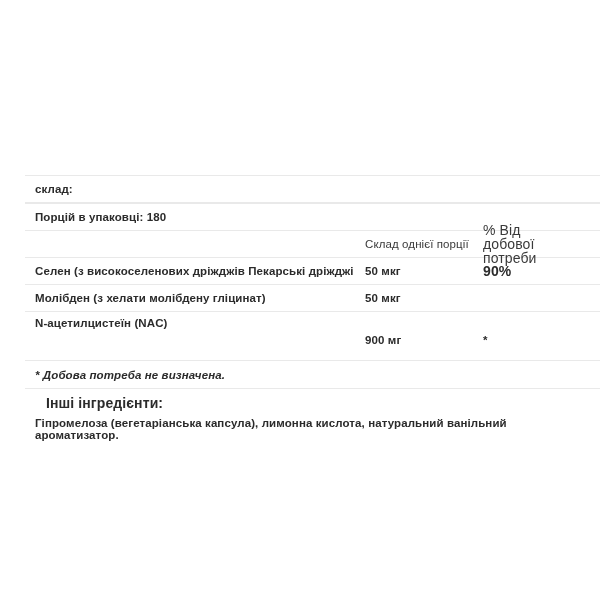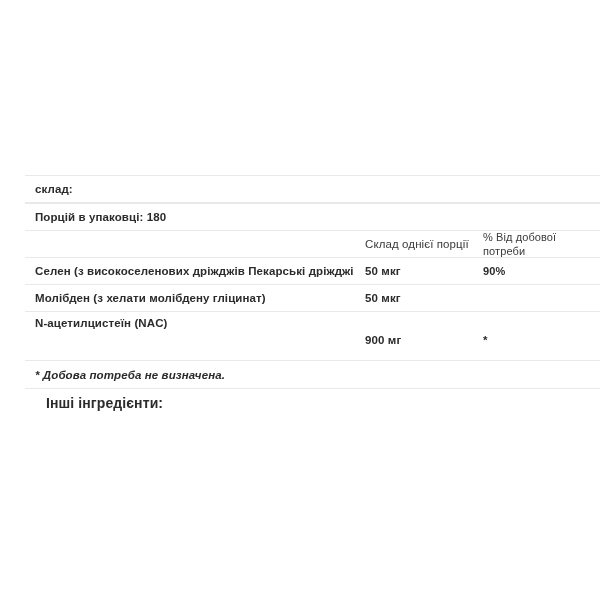--- a/index.html
+++ b/index.html
@@ -69,21 +69,21 @@
     flex: 0 0 118px;
     font-size: 11.5px;
     font-weight: bold;
     color: #2b2b2b;
     letter-spacing: 0.1px;
     line-height: 14px;
   }
 
   .cell-dv {
     flex: 1 1 auto;
-    font-size: 11px;
+    font-size: 14px;
     font-weight: bold;
     color: #2b2b2b;
     letter-spacing: 0.1px;
     line-height: 14px;
   }
 
   
   .row.header .cell-amount,
   .row.header .cell-dv {
     font-weight: normal;
@@ -217,16 +217,17 @@
     </div>
 
     <div class="rule full"></div>
 
     <div class="footnote">* Добова потреба не визначена.</div>
 
     <div class="rule full"></div>
 
     <div class="other-head">Інші інгредієнти:</div>
 
+    <div class="other-body">Гіпромелоза (вегетаріанська капсула), лимонна кислота, натуральний ванільний ароматизатор.</div>
 
   </div>
 
 </div>
 
 </body></html>

